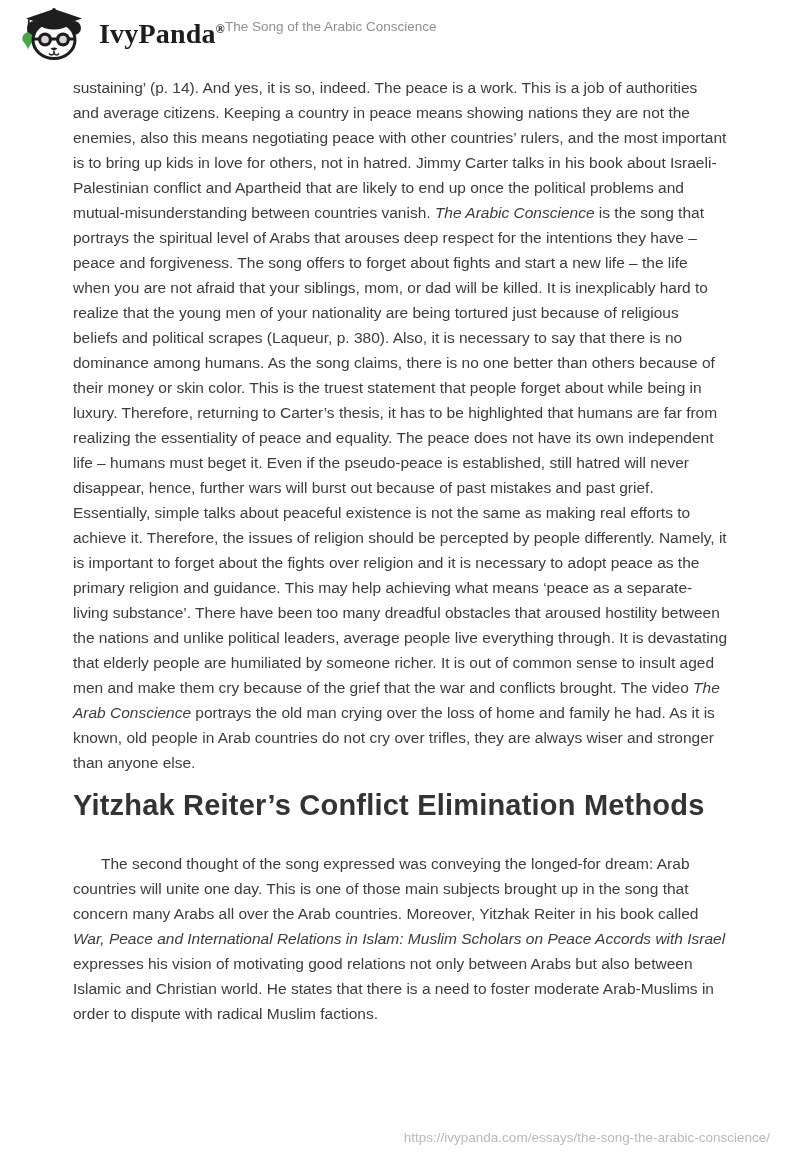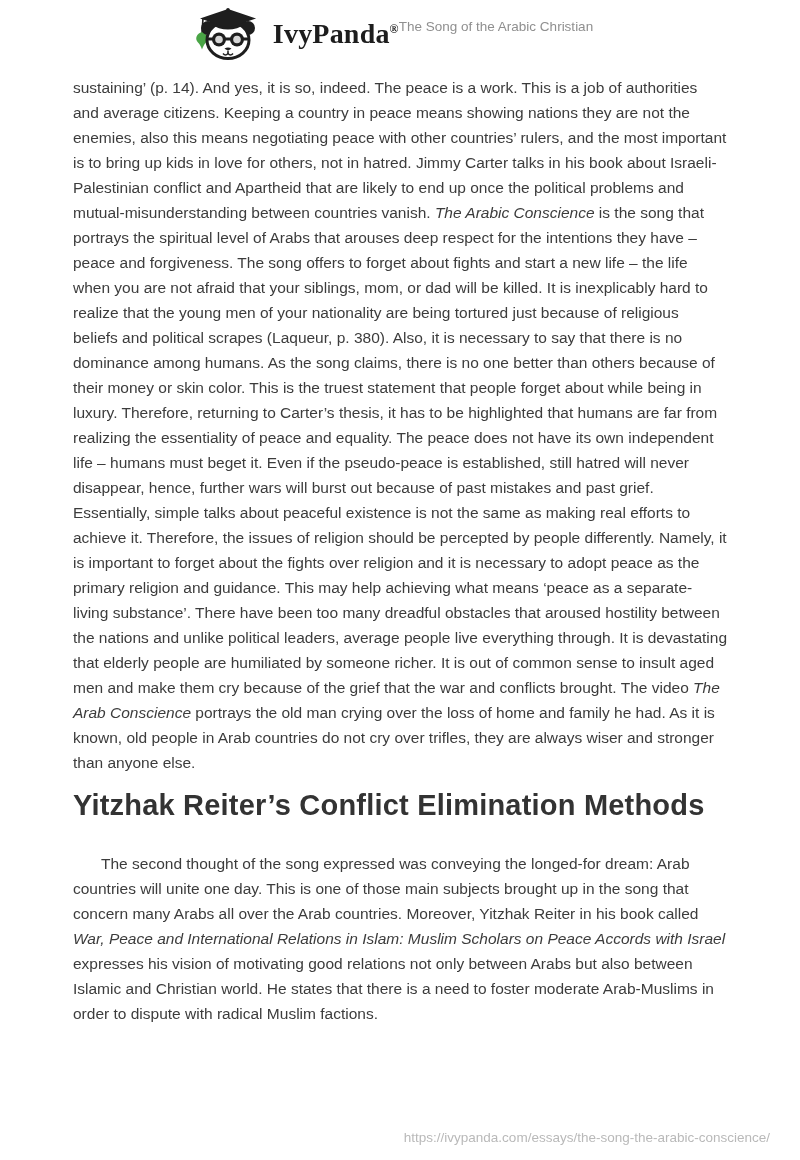--- a/index.html
+++ b/index.html
@@ -10,21 +10,21 @@
   .page {
     position: relative;
     width: 800px;
     height: 1160px;
     background: #ffffff;
     overflow: hidden;
     font-family: "Liberation Sans", "DejaVu Sans", sans-serif;
   }
   .header {
     display: flex;
-    justify-content: center;
+    justify-content: flex-start;
     align-items: flex-start;
     padding: 8px 33px 0 18px;
   }
   .brand {
     display: flex;
     align-items: center;
     gap: 9px;
     text-decoration: none;
     cursor: pointer;
   }
@@ -118,21 +118,21 @@
         <circle cx="45" cy="31.5" r="3.8" fill="#d6d6d6"></circle>
 
         <path d="M32.5 40.5 Q36 38.5 39.5 40.5 Q36 44 32.5 40.5 Z" fill="#1e1e1e"></path>
         <line x1="36" y1="42.5" x2="36" y2="45.5" stroke="#1e1e1e" stroke-width="1.5"></line>
         <path d="M31 45.5 Q33.5 48.5 36 45.5 Q38.5 48.5 41 45.5" fill="none" stroke="#1e1e1e" stroke-width="1.5"></path>
       </svg>
       <div class="brand-name">
         <span>IvyPanda</span><sup>®</sup>
       </div>
     </div>
-    <div class="doc-title">The Song of the Arabic Christian</div>
+    <div class="doc-title">The Song of the Arabic Conscience</div>
   </div>
 
   <div class="content">
     <p class="par par-first"><span>sustaining’ (p. 14). And yes, it is so, indeed. The peace is a work. This is a job of authorities and average citizens. Keeping a country in peace means showing nations they are not the enemies, also this means negotiating peace with other countries’ rulers, and the most important is to bring up kids in love for others, not in hatred. Jimmy Carter talks in his book about Israeli-Palestinian conflict and Apartheid that are likely to end up once the political problems and mutual-misunderstanding between countries vanish. </span><em>The Arabic Conscience</em><span> is the song that portrays the spiritual level of Arabs that arouses deep respect for the intentions they have – peace and forgiveness. The song offers to forget about fights and start a new life – the life when you are not afraid that your siblings, mom, or dad will be killed. It is inexplicably hard to realize that the young men of your nationality are being tortured just because of religious beliefs and political scrapes (Laqueur, p. 380). Also, it is necessary to say that there is no dominance among humans. As the song claims, there is no one better than others because of their money or skin color. This is the truest statement that people forget about while being in luxury. Therefore, returning to Carter’s thesis, it has to be highlighted that humans are far from realizing the essentiality of peace and equality. The peace does not have its own independent life – humans must beget it. Even if the pseudo-peace is established, still hatred will never disappear, hence, further wars will burst out because of past mistakes and past grief. Essentially, simple talks about peaceful existence is not the same as making real efforts to achieve it. Therefore, the issues of religion should be percepted by people differently. Namely, it is important to forget about the fights over religion and it is necessary to adopt peace as the primary religion and guidance. This may help achieving what means ‘peace as a separate-living substance’. There have been too many dreadful obstacles that aroused hostility between the nations and unlike political leaders, average people live everything through. It is devastating that elderly people are humiliated by someone richer. It is out of common sense to insult aged men and make them cry because of the grief that the war and conflicts brought. The video </span><em>The Arab Conscience</em><span> portrays the old man crying over the loss of home and family he had. As it is known, old people in Arab countries do not cry over trifles, they are always wiser and stronger than anyone else.</span></p>
     <h2 class="section-heading">Yitzhak Reiter’s Conflict Elimination Methods</h2>
     <p class="par par-indent"><span>The second thought of the song expressed was conveying the longed-for dream: Arab countries will unite one day. This is one of those main subjects brought up in the song that concern many Arabs all over the Arab countries. Moreover, Yitzhak Reiter in his book called </span><em>War, Peace and International Relations in Islam: Muslim Scholars on Peace Accords with Israel</em><span> expresses his vision of motivating good relations not only between Arabs but also between Islamic and Christian world. He states that there is a need to foster moderate Arab-Muslims in order to dispute with radical Muslim factions.</span></p>
   </div>
 
   <div class="footer">
     <a class="footer-url">https://ivypanda.com/essays/the-song-the-arabic-conscience/</a>

